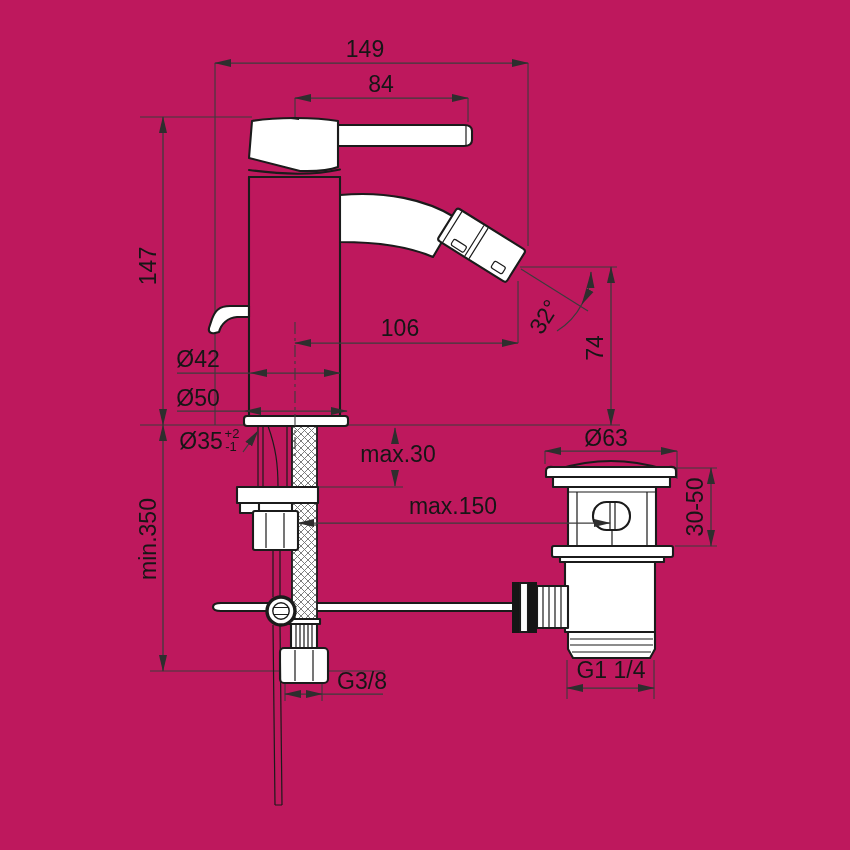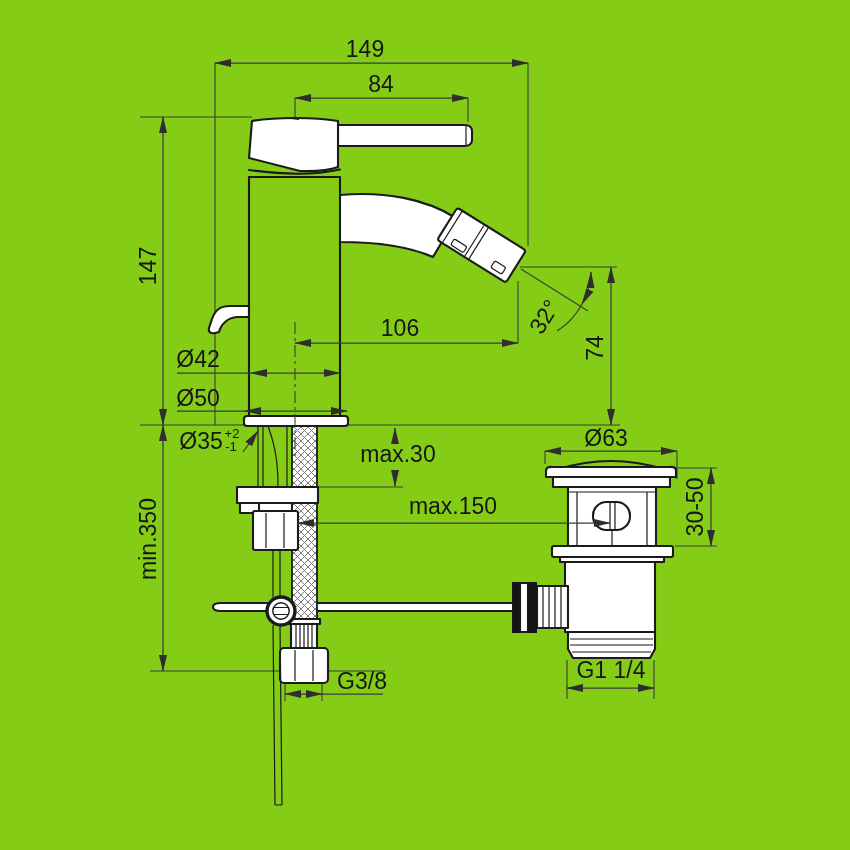--- a/index.html
+++ b/index.html
@@ -1,16 +1,16 @@
 <!DOCTYPE html>
 <html><head>
 <meta charset="utf-8">
 <style>
   html,body{margin:0;padding:0;background:#fff;}
-  .sheet{width:850px;height:850px;background:#84cc16;position:relative;font-family:"Liberation Sans",sans-serif;}
+  .sheet{width:850px;height:850px;background:#be185d;position:relative;font-family:"Liberation Sans",sans-serif;}
   svg text{font-family:"Liberation Sans",sans-serif;fill:#161616;}
   .dim-txt{font-size:23px;}
   .tol-txt{font-size:13px;}
   .part{stroke:#1b1b1b;stroke-width:2.1;fill:none;stroke-linejoin:round;stroke-linecap:round;}
   .partf{stroke:#1b1b1b;stroke-width:2.1;fill:#ffffff;stroke-linejoin:round;}
   .thin{stroke:#1b1b1b;stroke-width:1.2;fill:none;}
   .dim{stroke:#3c3c3c;stroke-width:1.25;fill:none;}
   .ext{stroke:#3c3c3c;stroke-width:1.1;fill:none;}
   .cl{stroke:#3c3c3c;stroke-width:1.1;fill:none;stroke-dasharray:12 4 3 4;}
 </style>

